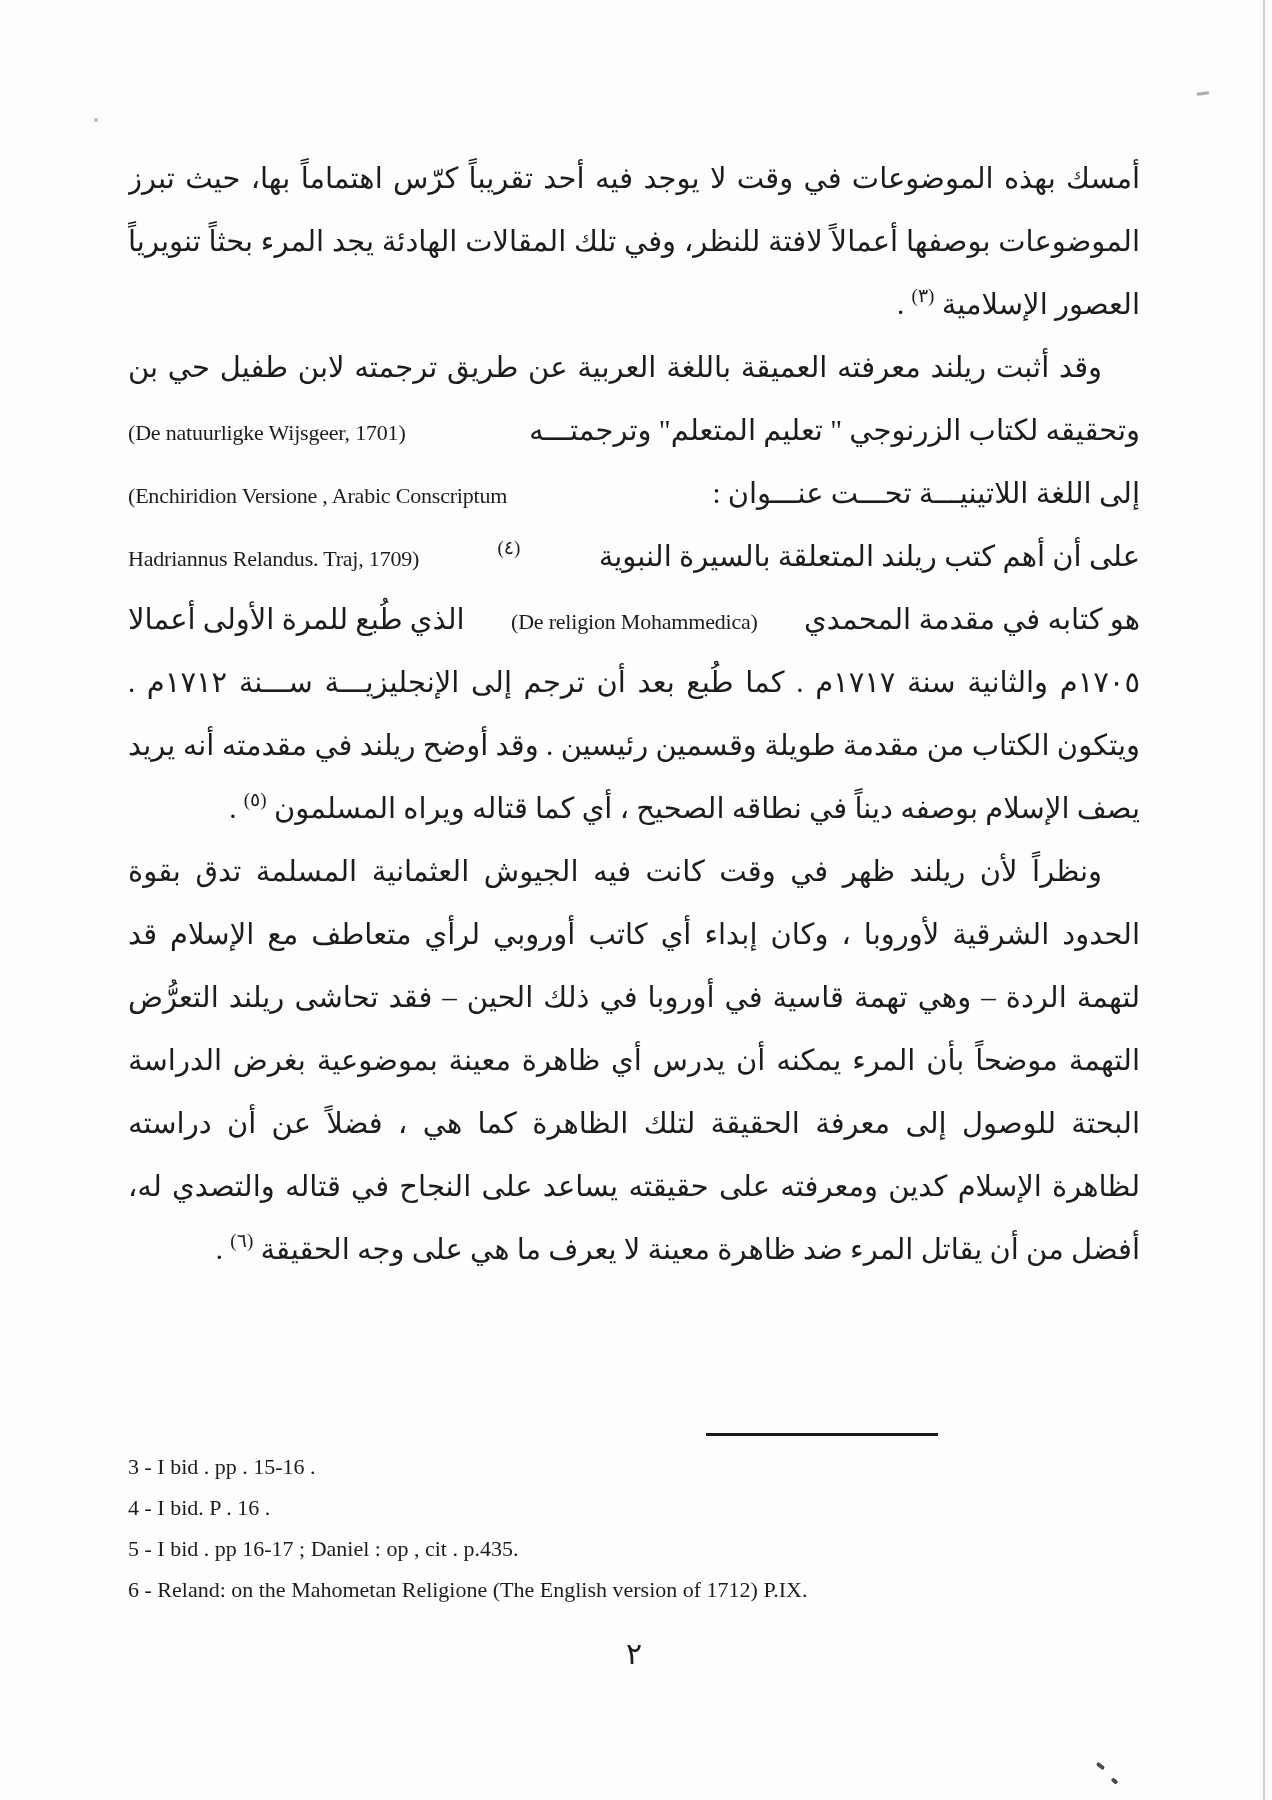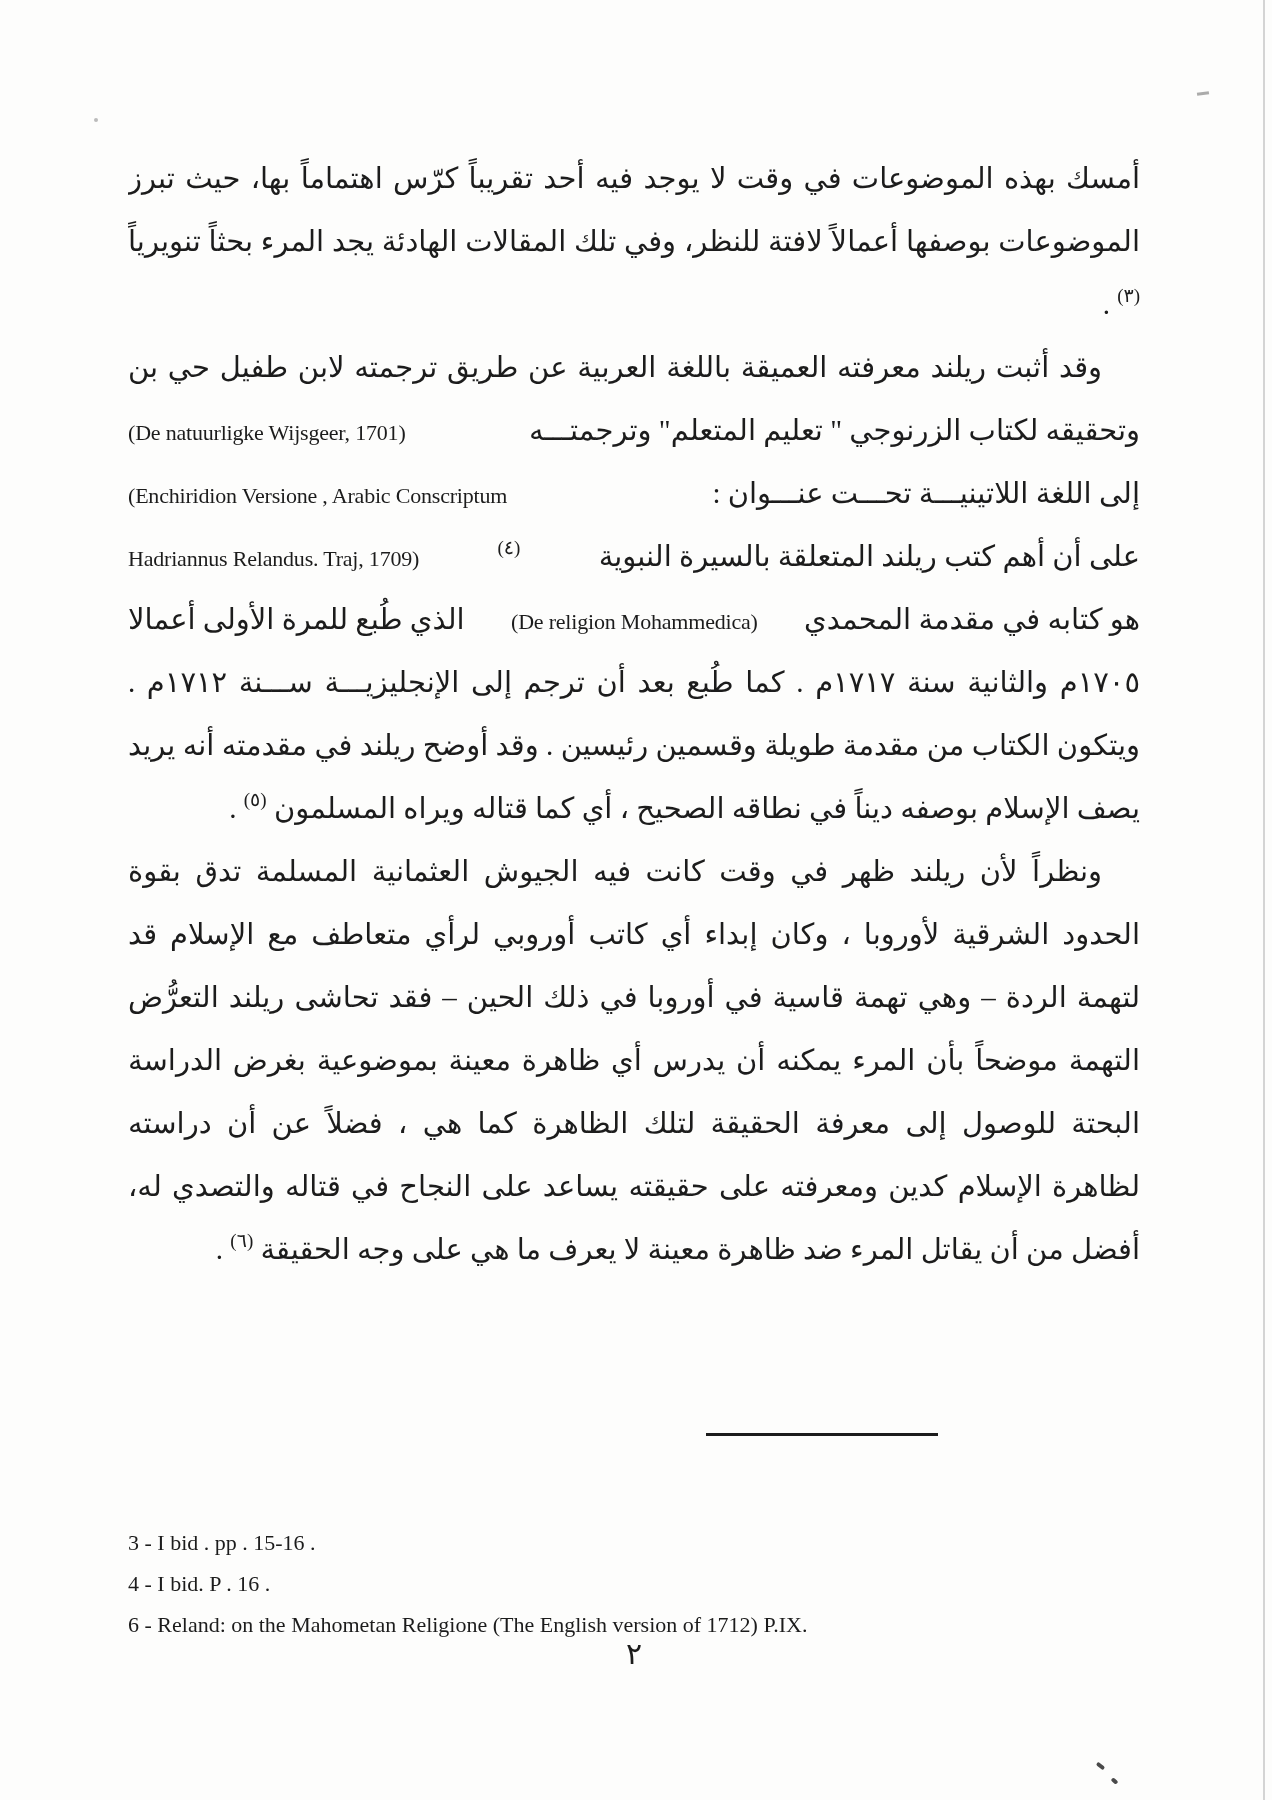--- a/index.html
+++ b/index.html
@@ -50,21 +50,21 @@
   }
   
   #footnote-separator {
     position: absolute;
     left: 706px; top: 1433px;
     width: 232px; height: 3px;
     background: #1c1c1c;
   }
   #footnotes {
     position: absolute;
-    left: 128px; top: 1522px;
+    left: 128px; top: 1446px;
     width: 1012px;
     direction: ltr;
     text-align: left;
     font-size: 22px;
     line-height: 41px;
     font-family: Liberation Serif, serif;
   }
   .footnote-item { height: 41px; overflow: hidden; }
   
   #page-number {
@@ -85,20 +85,21 @@
 </head>
 <body>
 
 <div id="page">
 
   <div id="body-text" dir="rtl">
       <div class="para">
         <div class="line"><span>أمسك بهذه الموضوعات في وقت لا يوجد فيه أحد تقريباً كرّس اهتماماً بها، حيث تبرز هـــذه</span></div>
         <div class="line"><span>الموضوعات بوصفها أعمالاً لافتة للنظر، وفي تلك المقالات الهادئة يجد المرء بحثاً تنويرياً حول</span></div>
         <div class="line flex">
+          <span>العصور الإسلامية </span>
           <span class="sup">(٣)</span>
           <span> .</span>
         </div>
       </div>
       <div class="para indented">
         <div class="line" style="text-indent: 38px;"><span>وقد أثبت ريلند معرفته العميقة باللغة العربية عن طريق ترجمته لابن طفيل حي بن يقظان</span></div>
         <div class="line flex">
           <span>وتحقيقه لكتاب الزرنوجي " تعليم المتعلم" وترجمتـــه</span>
           <span dir="ltr" class="latin">(De natuurligke Wijsgeer, 1701)</span>
         </div>
@@ -137,20 +138,21 @@
           <span> .</span>
         </div>
       </div>
     </div>
 
   <div id="footnote-separator"></div>
 
   <div id="footnotes" dir="ltr">
       <div class="footnote-item">3 - I bid . pp . 15-16 .</div>
       <div class="footnote-item">4 - I bid. P . 16 .</div>
+      <div class="footnote-item">5 - I bid . pp 16-17 ; Daniel : op , cit . p.435.</div>
       <div class="footnote-item">6 - Reland: on the Mahometan Religione (The English version of 1712) P.IX.</div>
     </div>
 
   <div id="page-number">٢</div>
 
   <div id="artifact-top-dash" class="artifact"></div>
   <div id="artifact-left-dot" class="artifact"></div>
   <div id="artifact-speck-1" class="artifact"></div>
   <div id="artifact-speck-2" class="artifact"></div>
   <div id="scan-edge-line" class="artifact"></div>

